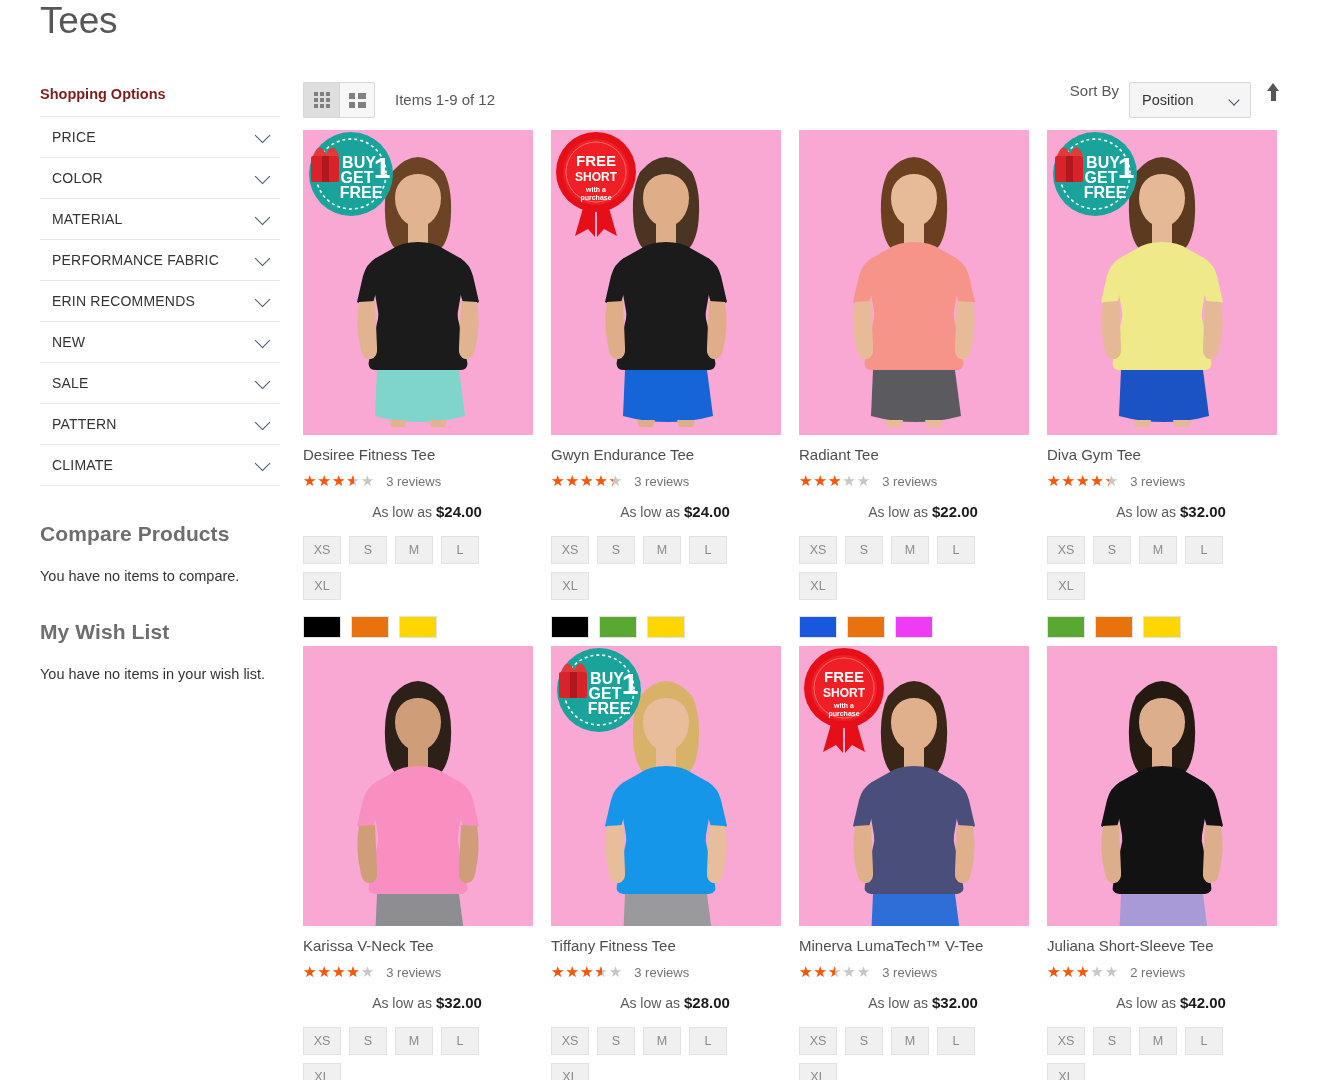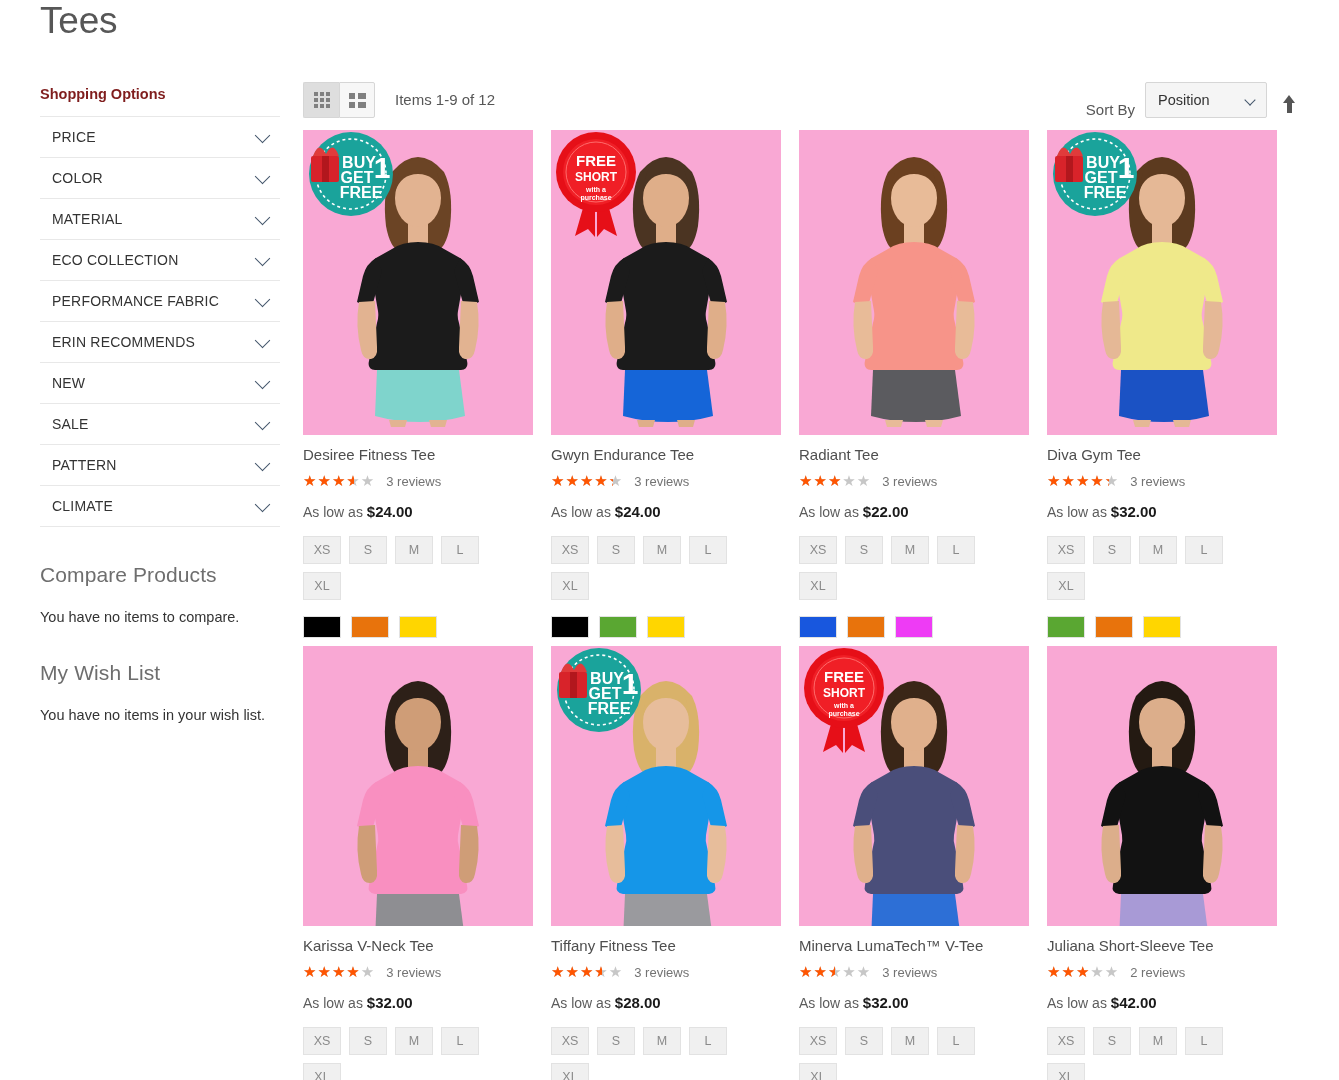--- a/index.html
+++ b/index.html
@@ -38,21 +38,21 @@
   .chev {
     position: absolute; right: 12px; top: 50%;
     width: 11px; height: 11px;
     margin-top: -7px;
     border-right: 1.6px solid #44566b;
     border-bottom: 1.6px solid #44566b;
     transform: rotate(45deg);
   }
   .side-block { margin-top: 36px; }
   .side-block-title {
-    font-size: 21px; font-weight: 400; color: #6e6e6e;
+    font-size: 21px; font-weight: 700; color: #6e6e6e;
     letter-spacing: 0.1px;
   }
   .side-block-empty {
     margin-top: 22px; font-size: 14.5px; color: #333;
   }
 
   
   .toolbar { position: absolute; left: 303px; top: 82px; right: 40px; height: 40px; }
   .view-modes { position: absolute; left: 0; top: 0; display: flex; }
   .vm {
@@ -66,21 +66,21 @@
   .gi { display: grid; grid-template-columns: repeat(3, 4px); grid-gap: 2px; }
   .gi i { width: 4px; height: 4px; background: #808080; display:block; }
   .li { display: flex; flex-direction: column; gap: 3px; }
   .li-row { display: flex; gap: 3px; align-items: center; }
   .li-row .sq { width: 6px; height: 6px; background: #808080; }
   .li-row .bar { width: 8px; height: 6px; background: #808080; }
   .items-count {
     position: absolute; left: 92px; top: 9px;
     font-size: 15px; color: #575757;
   }
-  .sorter { position: absolute; right: 0; top: 0; display: flex; align-items: flex-end; }
+  .sorter { position: absolute; right: 16px; top: 0; display: flex; align-items: flex-start; }
   .sort-label { font-size: 15px; color: #575757; margin-right: 10px; }
   .sort-select {
     position: relative; width: 122px; height: 36px;
     background: #f5f5f5; border: 1px solid #d6d6d6; border-radius: 2px;
     font-size: 14.5px; color: #333;
     line-height: 34px; padding-left: 12px; cursor: pointer;
   }
   .sort-select .sc {
     position: absolute; right: 12px; top: 13px;
     width: 8px; height: 8px;
@@ -123,21 +123,21 @@
     line-height: 20px; cursor: pointer;
   }
   .rating { margin-top: 8px; display: flex; align-items: center; height: 16px; }
   .stars { position: relative; font-size: 15px; line-height: 16px; letter-spacing: 1px; white-space: nowrap; }
   .stars .bg { color: #c7c7c7; }
   .stars .fg {
     position: absolute; left: 0; top: 0; color: #ff5501;
     overflow: hidden; white-space: nowrap;
   }
   .reviews { margin-left: 11px; font-size: 13px; color: #737373; cursor: pointer; }
-  .price-row { margin-top: 14px; font-size: 14px; color: #5c5c5c; }
+  .price-row { margin-top: 14px; font-size: 14px; color: #5c5c5c; text-align: center; }
   .price-row b { color: #1a1a1a; font-size: 15px; }
 
   .sizes { margin-top: 16px; width: 215px; display: flex; flex-wrap: wrap; gap: 8px; }
   .sw-size {
     min-width: 38px; height: 28px;
     background: #f0f0f0; border: 1px solid #e2e2e2;
     font-size: 12.5px; color: #8a8a8a;
     display: flex; align-items: center; justify-content: center;
     cursor: pointer; padding: 0 6px;
   }
@@ -157,21 +157,20 @@
 <div class="page">
 
   <div class="page-title">Tees</div>
 
   <div class="sidebar">
     <div class="sidebar-title">Shopping Options</div>
     <div class="filter-list" id="filter-list">
         <div class="filter-item"><span>PRICE</span><span class="chev"></span></div>
         <div class="filter-item"><span>COLOR</span><span class="chev"></span></div>
         <div class="filter-item"><span>MATERIAL</span><span class="chev"></span></div>
-        <div class="filter-item"><span>ECO COLLECTION</span><span class="chev"></span></div>
         <div class="filter-item"><span>PERFORMANCE FABRIC</span><span class="chev"></span></div>
         <div class="filter-item"><span>ERIN RECOMMENDS</span><span class="chev"></span></div>
         <div class="filter-item"><span>NEW</span><span class="chev"></span></div>
         <div class="filter-item"><span>SALE</span><span class="chev"></span></div>
         <div class="filter-item"><span>PATTERN</span><span class="chev"></span></div>
         <div class="filter-item"><span>CLIMATE</span><span class="chev"></span></div>
       </div>
 
     <div class="side-block">
       <div class="side-block-title">Compare Products</div>

